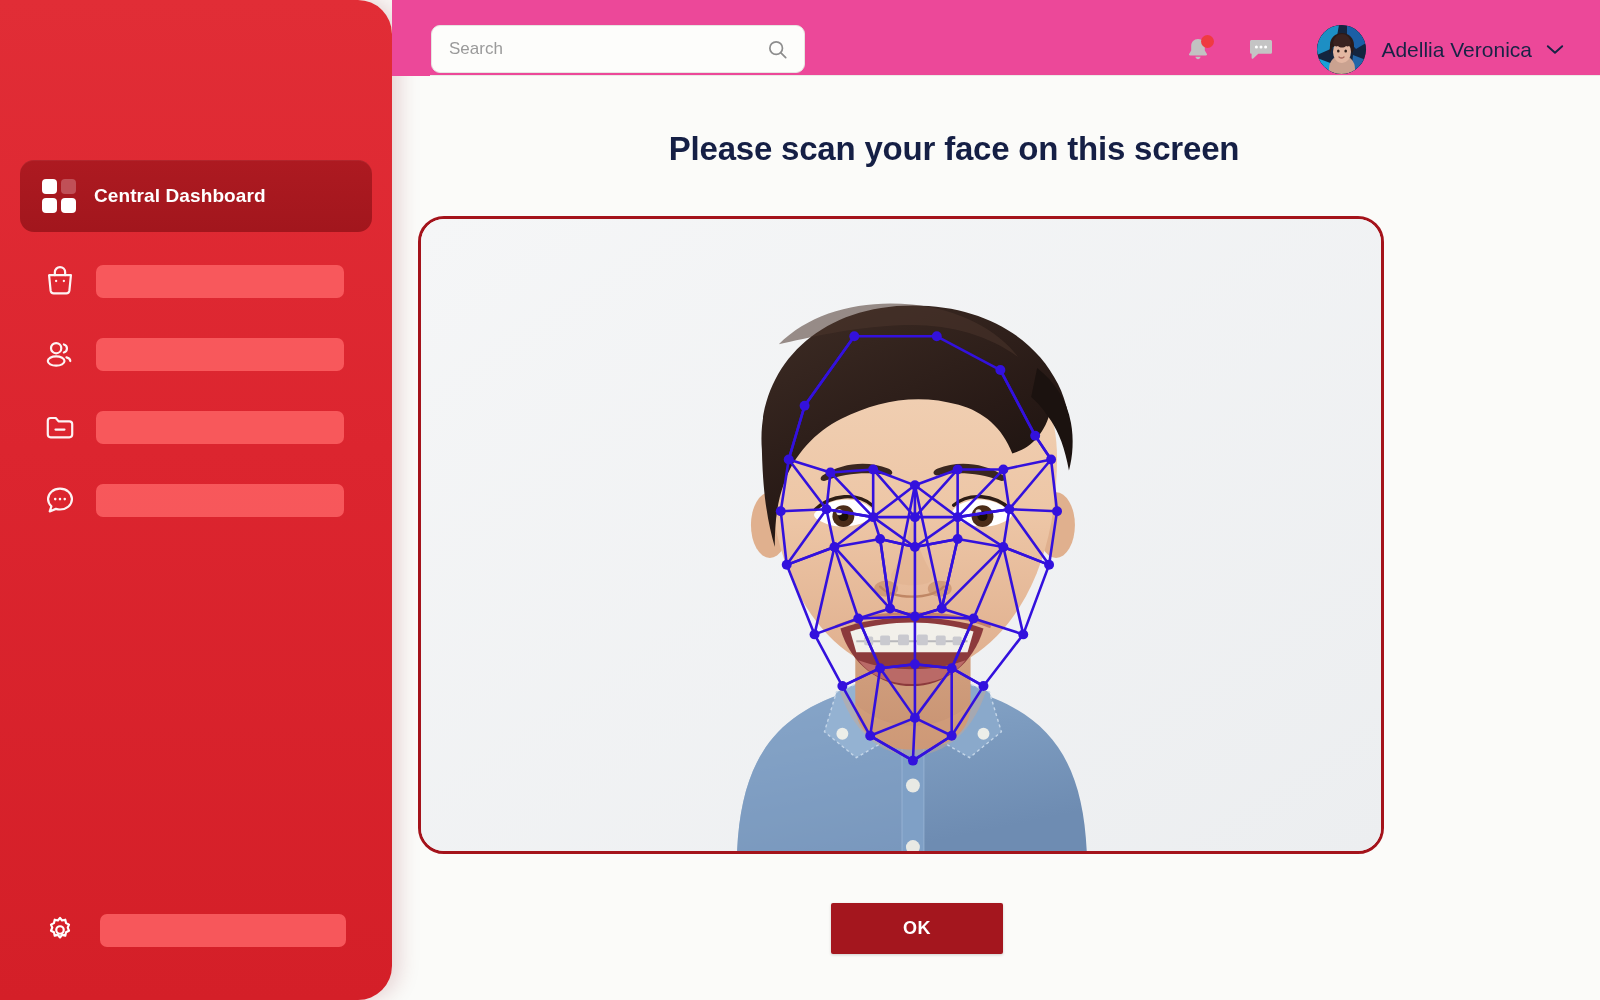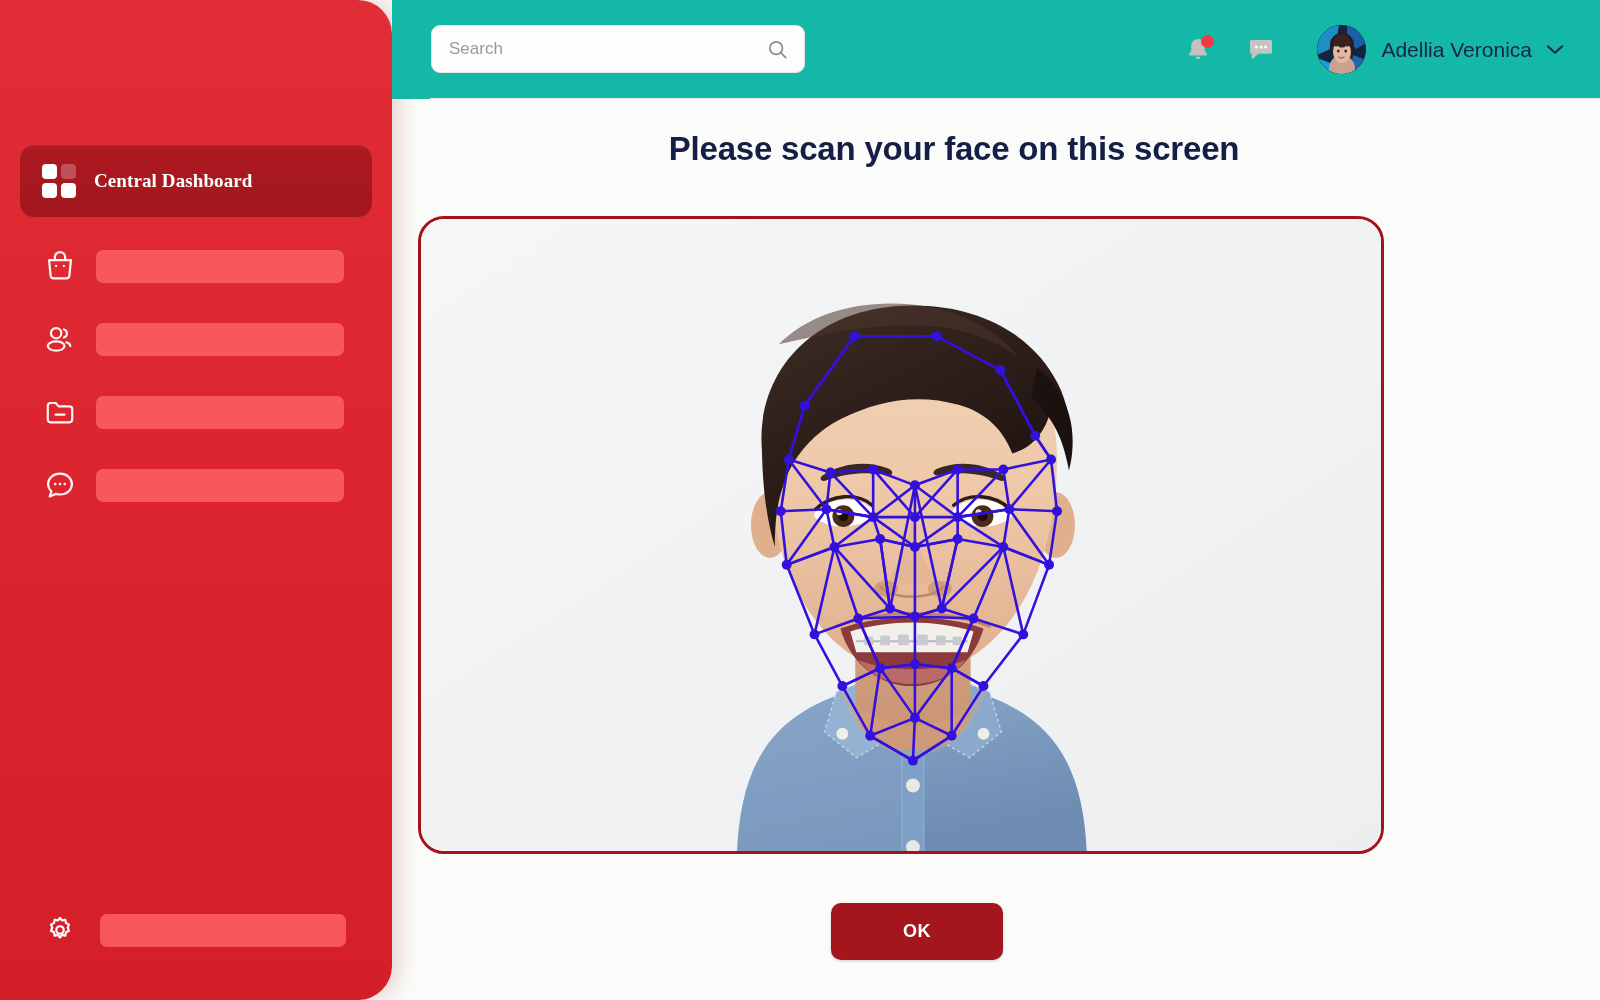--- a/index.html
+++ b/index.html
@@ -34,21 +34,21 @@
   .brand-logo { width: 54px; height: 48px; flex: none; }
   .brand-text {
     font-size: 33px;
     letter-spacing: 0.5px;
     color: #ffffff;
     white-space: nowrap;
   }
   .brand-text .b { font-weight: 700; }
   .brand-text .l { font-weight: 300; }
 
-  .nav { position: absolute; left: 20px; top: 145px; width: 352px; font-family: Liberation Serif, serif; }
+  .nav { position: absolute; left: 20px; top: 160px; width: 352px; }
 
   .nav-item-active {
     display: flex; align-items: center;
     height: 72px;
     border-radius: 14px;
     background: linear-gradient(180deg, #ad1a21 0%, #a2161d 100%);
     padding-left: 22px;
     box-shadow: inset 0 1px 0 rgba(255,255,255,0.05);
   }
   .grid-icon { width: 34px; height: 34px; position: relative; flex: none; }
@@ -90,22 +90,22 @@
     left: 42px; bottom: 52px;
     display: flex; align-items: center;
   }
   .nav-bottom .ic { width: 36px; height: 36px; flex: none; }
   .nav-bottom .skel-bar { width: 246px; margin-left: 22px; }
 
   
   .header {
     position: absolute;
     left: 392px; top: 0;
-    width: 1208px; height: 99px;
-    background: #14b8a6;
+    width: 1208px; height: 76px;
+    background: #ec4899;
     padding-left: 34px;
   }
   .header::after {
     content: "";
     position: absolute;
     left: 38px; right: 0; bottom: 0;
     height: 1px;
     background: #ebeae6;
   }
   .search-box {
@@ -176,24 +176,24 @@
     overflow: hidden;
   }
   .cam-photo {
     position: absolute;
     left: 0; top: 0; width: 100%; height: 100%;
   }
 
   .ok-button {
     position: absolute;
     left: 831px; top: 903px;
-    width: 172px; height: 57px;
+    width: 172px; height: 51px;
     background: #a4161e;
     border: none;
-    border-radius: 10px;
+    border-radius: 2px;
     color: #ffffff;
     font-family: "Liberation Sans", sans-serif;
     font-size: 18px;
     font-weight: 700;
     letter-spacing: 0.4px;
     cursor: pointer;
     box-shadow: 0 1px 3px rgba(0,0,0,0.18);
   }
 </style>
 </head>

